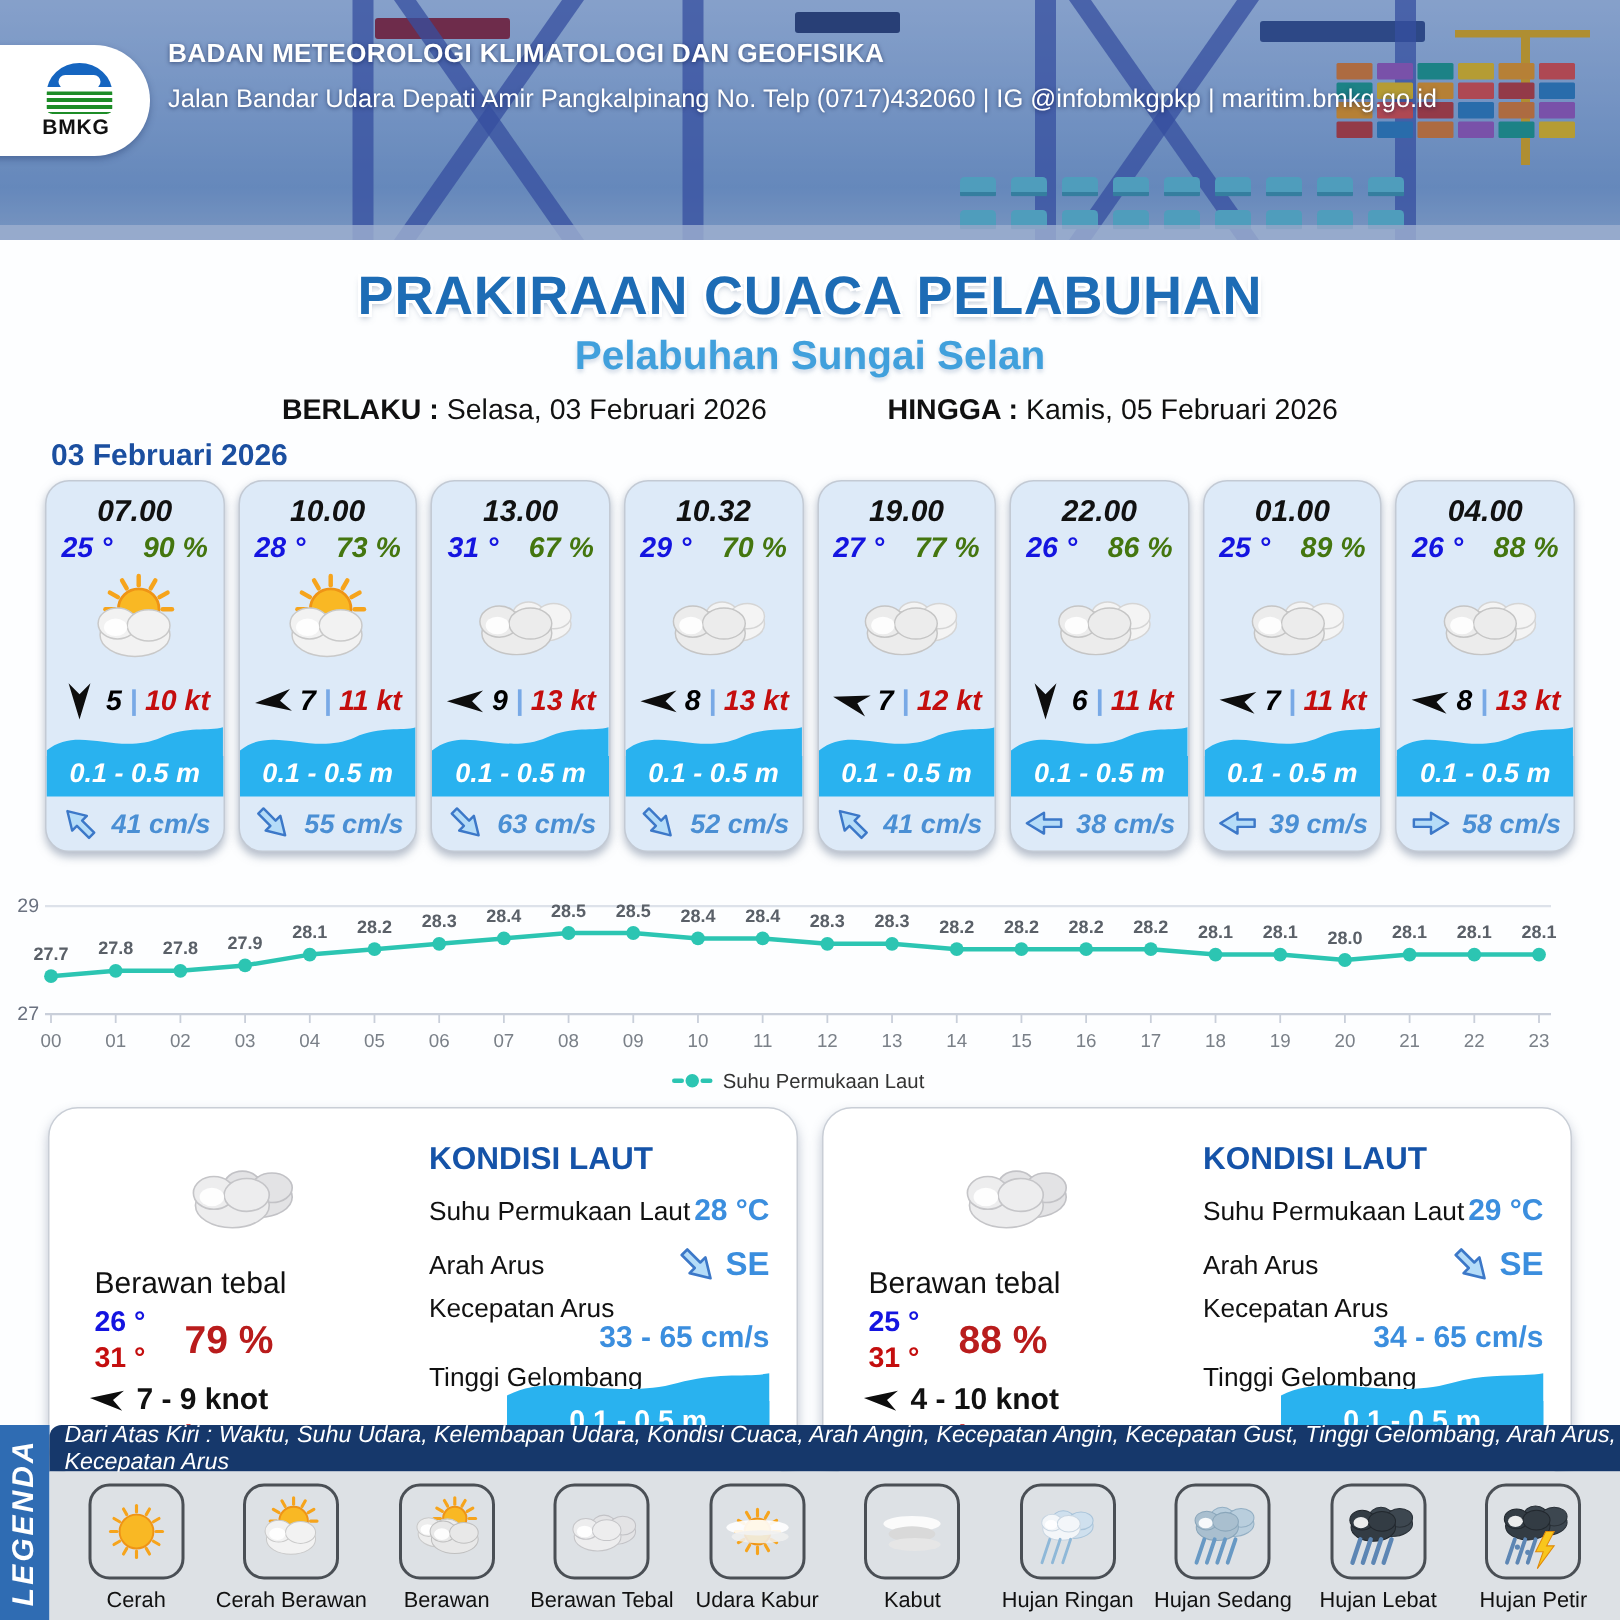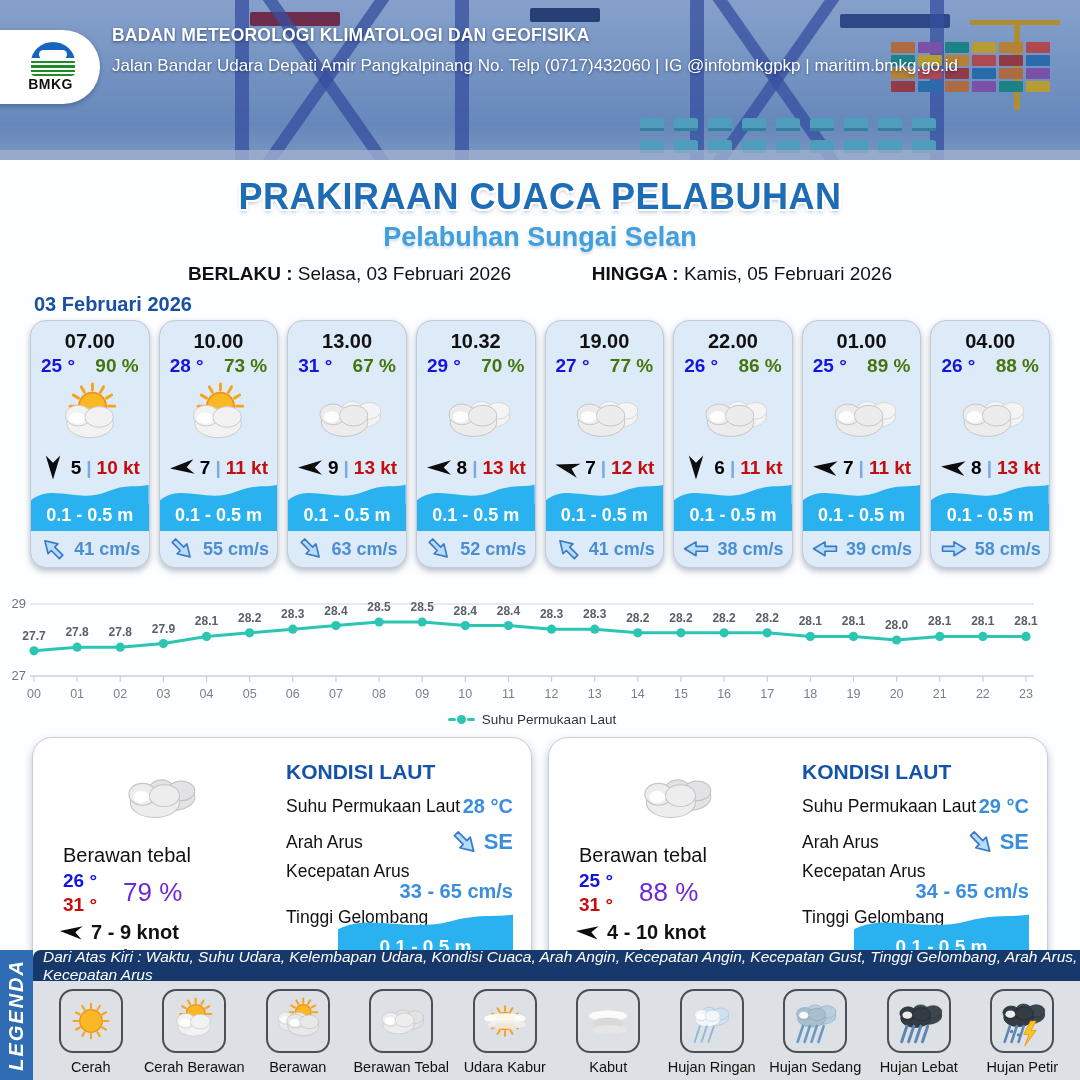--- a/index.html
+++ b/index.html
@@ -36,21 +36,21 @@
   .title-main{margin-top:16px;text-align:center;font-size:36px;font-weight:800;letter-spacing:.5px;color:#1d6cb5;
     text-shadow:-2px -2px 0 #fff,2px -2px 0 #fff,-2px 2px 0 #fff,2px 2px 0 #fff,0 3px 4px rgba(100,120,150,.5);}
   .title-sub{text-align:center;font-size:27px;font-weight:bold;color:#41a0dc;margin-top:4px;
     text-shadow:0 2px 3px rgba(140,160,190,.4);}
   .validity{text-align:center;margin-top:10px;font-size:19px;color:#111;}
   .validity b{font-weight:bold;}
   .validity .gap{display:inline-block;width:70px;}
 
   
   .date-label{margin:8px 0 4px 34px;font-size:20px;font-weight:bold;color:#1b4fa0;}
-  .cards-row{display:flex;gap:9px;padding:0 30px;height:248px;}
+  .cards-row{display:flex;gap:9px;padding:0 30px;height:248px;font-style:italic;}
   .fcard{flex:1;background:#ddeaf8;border:1px solid #c3cad4;border-radius:16px;overflow:hidden;
     box-shadow:0 3px 6px rgba(110,125,150,.5);display:flex;flex-direction:column;}
   .fc-time{text-align:center;font-size:20px;font-weight:bold;color:#111;padding-top:9px;}
   .fc-th{display:flex;justify-content:space-between;padding:2px 10px 0 10px;font-size:19px;font-weight:bold;}
   .fc-temp{color:#1414e0;}
   .fc-hum{color:#44760f;}
   .fc-icon{display:flex;justify-content:center;align-items:center;height:76px;margin-top:2px;}
   .fc-wind{display:flex;align-items:center;justify-content:center;gap:5px;font-size:19px;font-weight:bold;margin-top:4px;}
   .fc-wind .sep{color:#78a9e6;font-weight:bold;}
   .fc-gust{color:#c40e0e;}
@@ -72,21 +72,21 @@
   .dcard{flex:1;height:246px;background:#fff;border:1px solid #c9ced6;border-radius:20px;
     box-shadow:0 4px 8px rgba(110,125,150,.45);padding:14px 18px;display:flex;gap:6px;}
   .dc-left{width:215px;display:flex;flex-direction:column;}
   .dc-date{font-size:21px;font-weight:bold;color:#1b4fa0;}
   .dc-icon{display:flex;justify-content:center;height:84px;margin-top:4px;}
   .dc-cond{font-size:20px;color:#111;margin-top:6px;margin-left:12px;}
   .dc-temps{display:flex;align-items:center;margin-left:12px;margin-top:2px;}
   .dc-tcol{display:flex;flex-direction:column;font-size:19px;font-weight:bold;line-height:1.25;}
   .dc-tmin{color:#1414e0;}
   .dc-tmax{color:#c40e0e;}
-  .dc-hum{font-size:26px;font-weight:normal;color:#6d28d9;margin-left:26px;text-align:right;}
+  .dc-hum{font-size:26px;font-weight:bold;color:#b91c1c;margin-left:26px;text-align:right;}
   .dc-wind{display:flex;align-items:center;gap:8px;font-size:20px;font-weight:bold;color:#111;margin-left:8px;margin-top:4px;}
   .dc-gust{font-size:20px;font-weight:bold;color:#c40e0e;margin-left:44px;margin-top:2px;}
   .dc-right{flex:1;position:relative;padding-left:14px;}
   .kl-title{font-size:21px;font-weight:bold;color:#1553a8;margin-top:8px;}
   .kl-row{display:flex;justify-content:space-between;align-items:center;font-size:17.5px;color:#111;margin-top:11px;}
   .kl-val{color:#3b8ede;font-size:20px;font-weight:bold;}
   .kl-dirval{display:flex;align-items:center;gap:4px;color:#3b8ede;font-size:22px;font-weight:bold;}
   .kl-speed{text-align:right;color:#3b8ede;font-size:20px;font-weight:bold;margin-top:-2px;}
   .kl-wavebox{position:absolute;right:0;bottom:2px;width:175px;}
   .kl-wavebox svg{display:block;width:100%;height:24px;}

